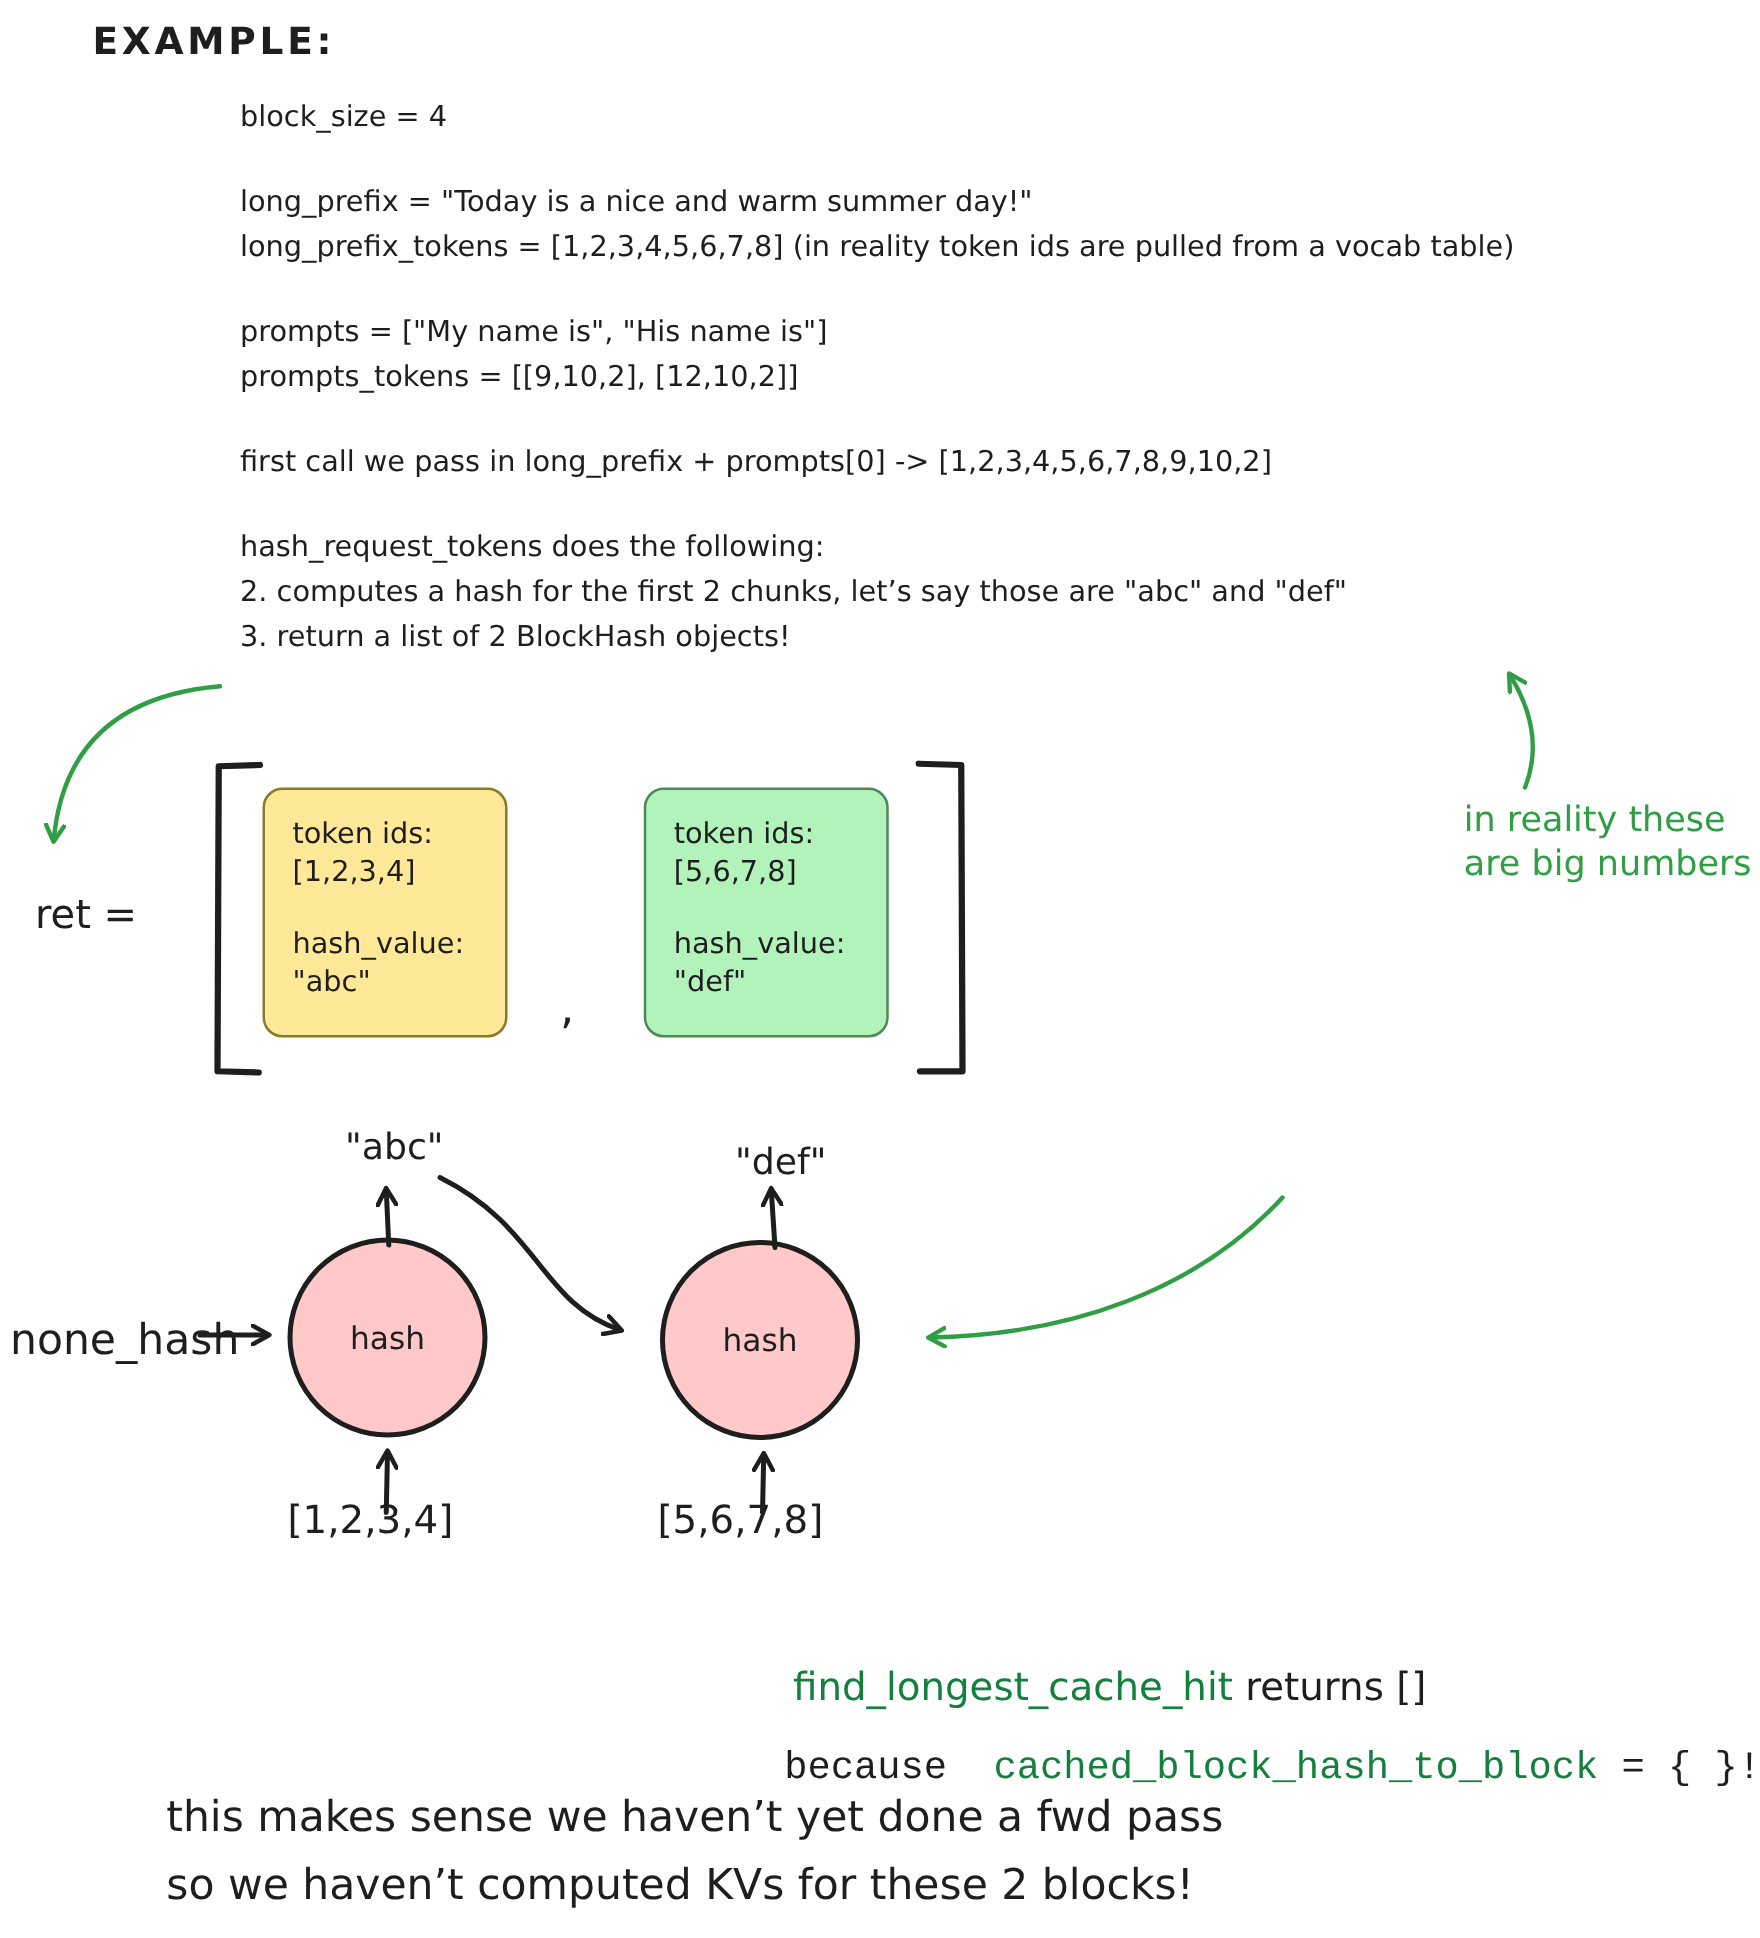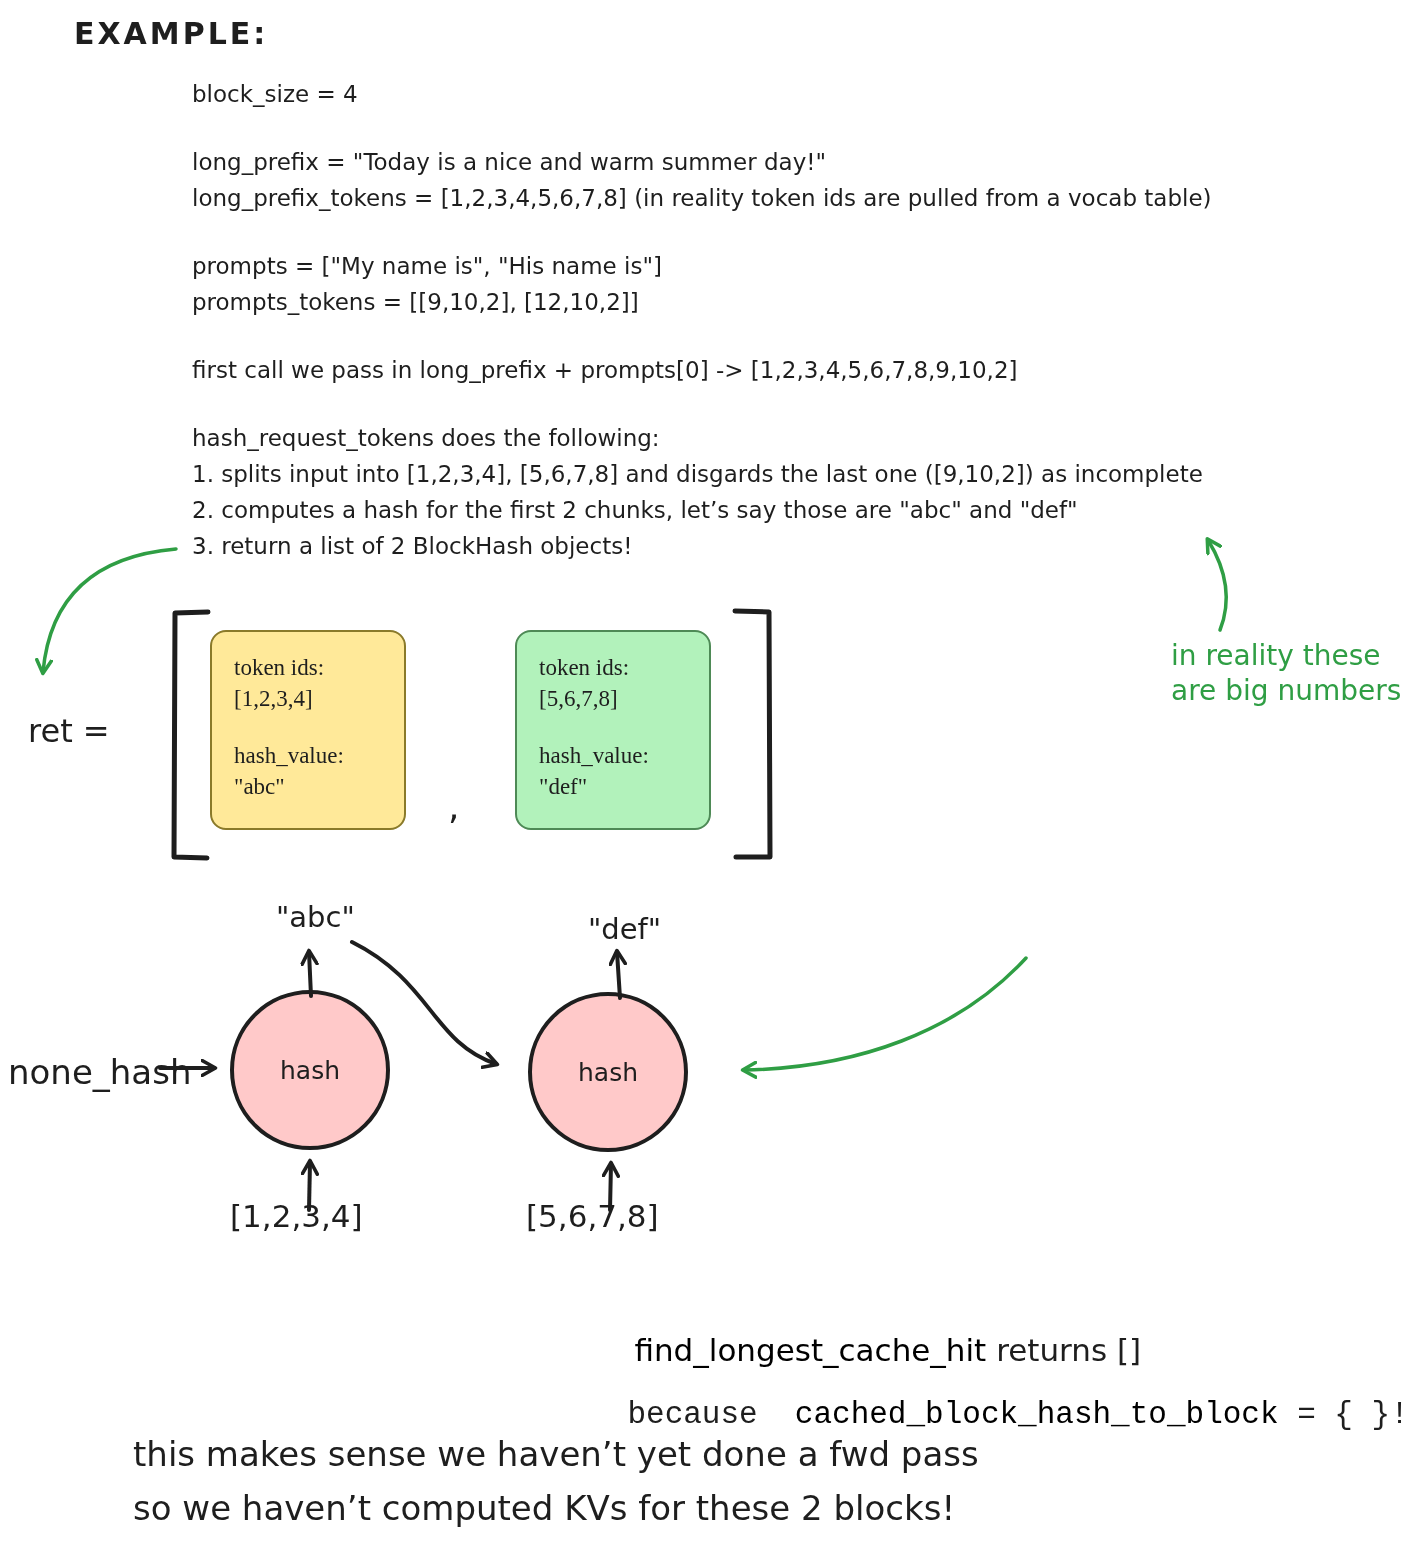--- a/index.html
+++ b/index.html
@@ -31,21 +31,20 @@
 
   .ret-label { left: 28px; top: 712px; font-size: 32px; }
 
   .card {
     position: absolute;
     width: 196px; height: 200px;
     border-radius: 16px;
     padding: 20px 0 0 22px;
     font-size: 23px;
     line-height: 31px;
-    font-family: Liberation Serif, serif;
   }
   .card-yellow { left: 210px; top: 630px; background: #ffe999; border: 2px solid #8a7a2a; }
   .card-green  { left: 515px; top: 630px; background: #b2f2bb; border: 2px solid #4e8a56; }
   .card-gap { height: 26px; }
   .comma { left: 448px; top: 786px; font-size: 36px; }
 
   .green-note { color: #2f9e44; }
   .note-big-numbers { left: 1171px; top: 638px; font-size: 28px; line-height: 35px; }
   .note-hash-computed { left: 975px; top: 852px; font-size: 31px; line-height: 43px; }
 
@@ -62,21 +61,21 @@
   .hash-right { left: 528px; top: 992px; }
 
   .label-abc { left: 276px; top: 900px; font-size: 29px; }
   .label-def { left: 588px; top: 912px; font-size: 29px; }
   .label-none-hash { left: 8px; top: 1052px; font-size: 34px; }
   .label-tokens1 { left: 230px; top: 1198px; font-size: 31px; }
   .label-tokens2 { left: 526px; top: 1198px; font-size: 31px; }
 
   .bottom-line1 { left: 595px; top: 1296px; font-size: 31px; white-space: pre; }
   .bottom-line2 { left: 553px; top: 1362px; font-size: 31px; white-space: pre; font-family: Liberation Mono, monospace; }
-  .orange { color: #000000; }
+  .orange { color: #15803d; }
   .bottom-note1 { left: 133px; top: 1434px; font-size: 34px; text-align: right; }
   .bottom-note2 { left: 133px; top: 1488px; font-size: 34px; }
 
   .overlay {
     position: absolute;
     left: 0; top: 0;
     pointer-events: none;
   }
 </style>
 </head>
@@ -87,21 +86,20 @@
   <div class="abs title">EXAMPLE:</div>
 
   <div class="abs code">
     <div class="code-line">block_size = 4</div>
     <div class="code-line gap-before">long_prefix = "Today is a nice and warm summer day!"</div>
     <div class="code-line">long_prefix_tokens = [1,2,3,4,5,6,7,8] (in reality token ids are pulled from a vocab table)</div>
     <div class="code-line gap-before">prompts = ["My name is", "His name is"]</div>
     <div class="code-line">prompts_tokens = [[9,10,2], [12,10,2]]</div>
     <div class="code-line gap-before">first call we pass in long_prefix + prompts[0] -&gt; [1,2,3,4,5,6,7,8,9,10,2]</div>
     <div class="code-line gap-before">hash_request_tokens does the following:</div>
-    <div class="code-line">1. splits input into [1,2,3,4], [5,6,7,8] and disgards the last one ([9,10,2]) as incomplete</div>
     <div class="code-line">2. computes a hash for the first 2 chunks, let’s say those are "abc" and "def"</div>
     <div class="code-line">3. return a list of 2 BlockHash objects!</div>
   </div>
 
   <div class="abs ret-label">ret =</div>
 
   <div class="card card-yellow">
     <div>token ids:</div>
     <div>[1,2,3,4]</div>
     <div class="card-gap"></div>

